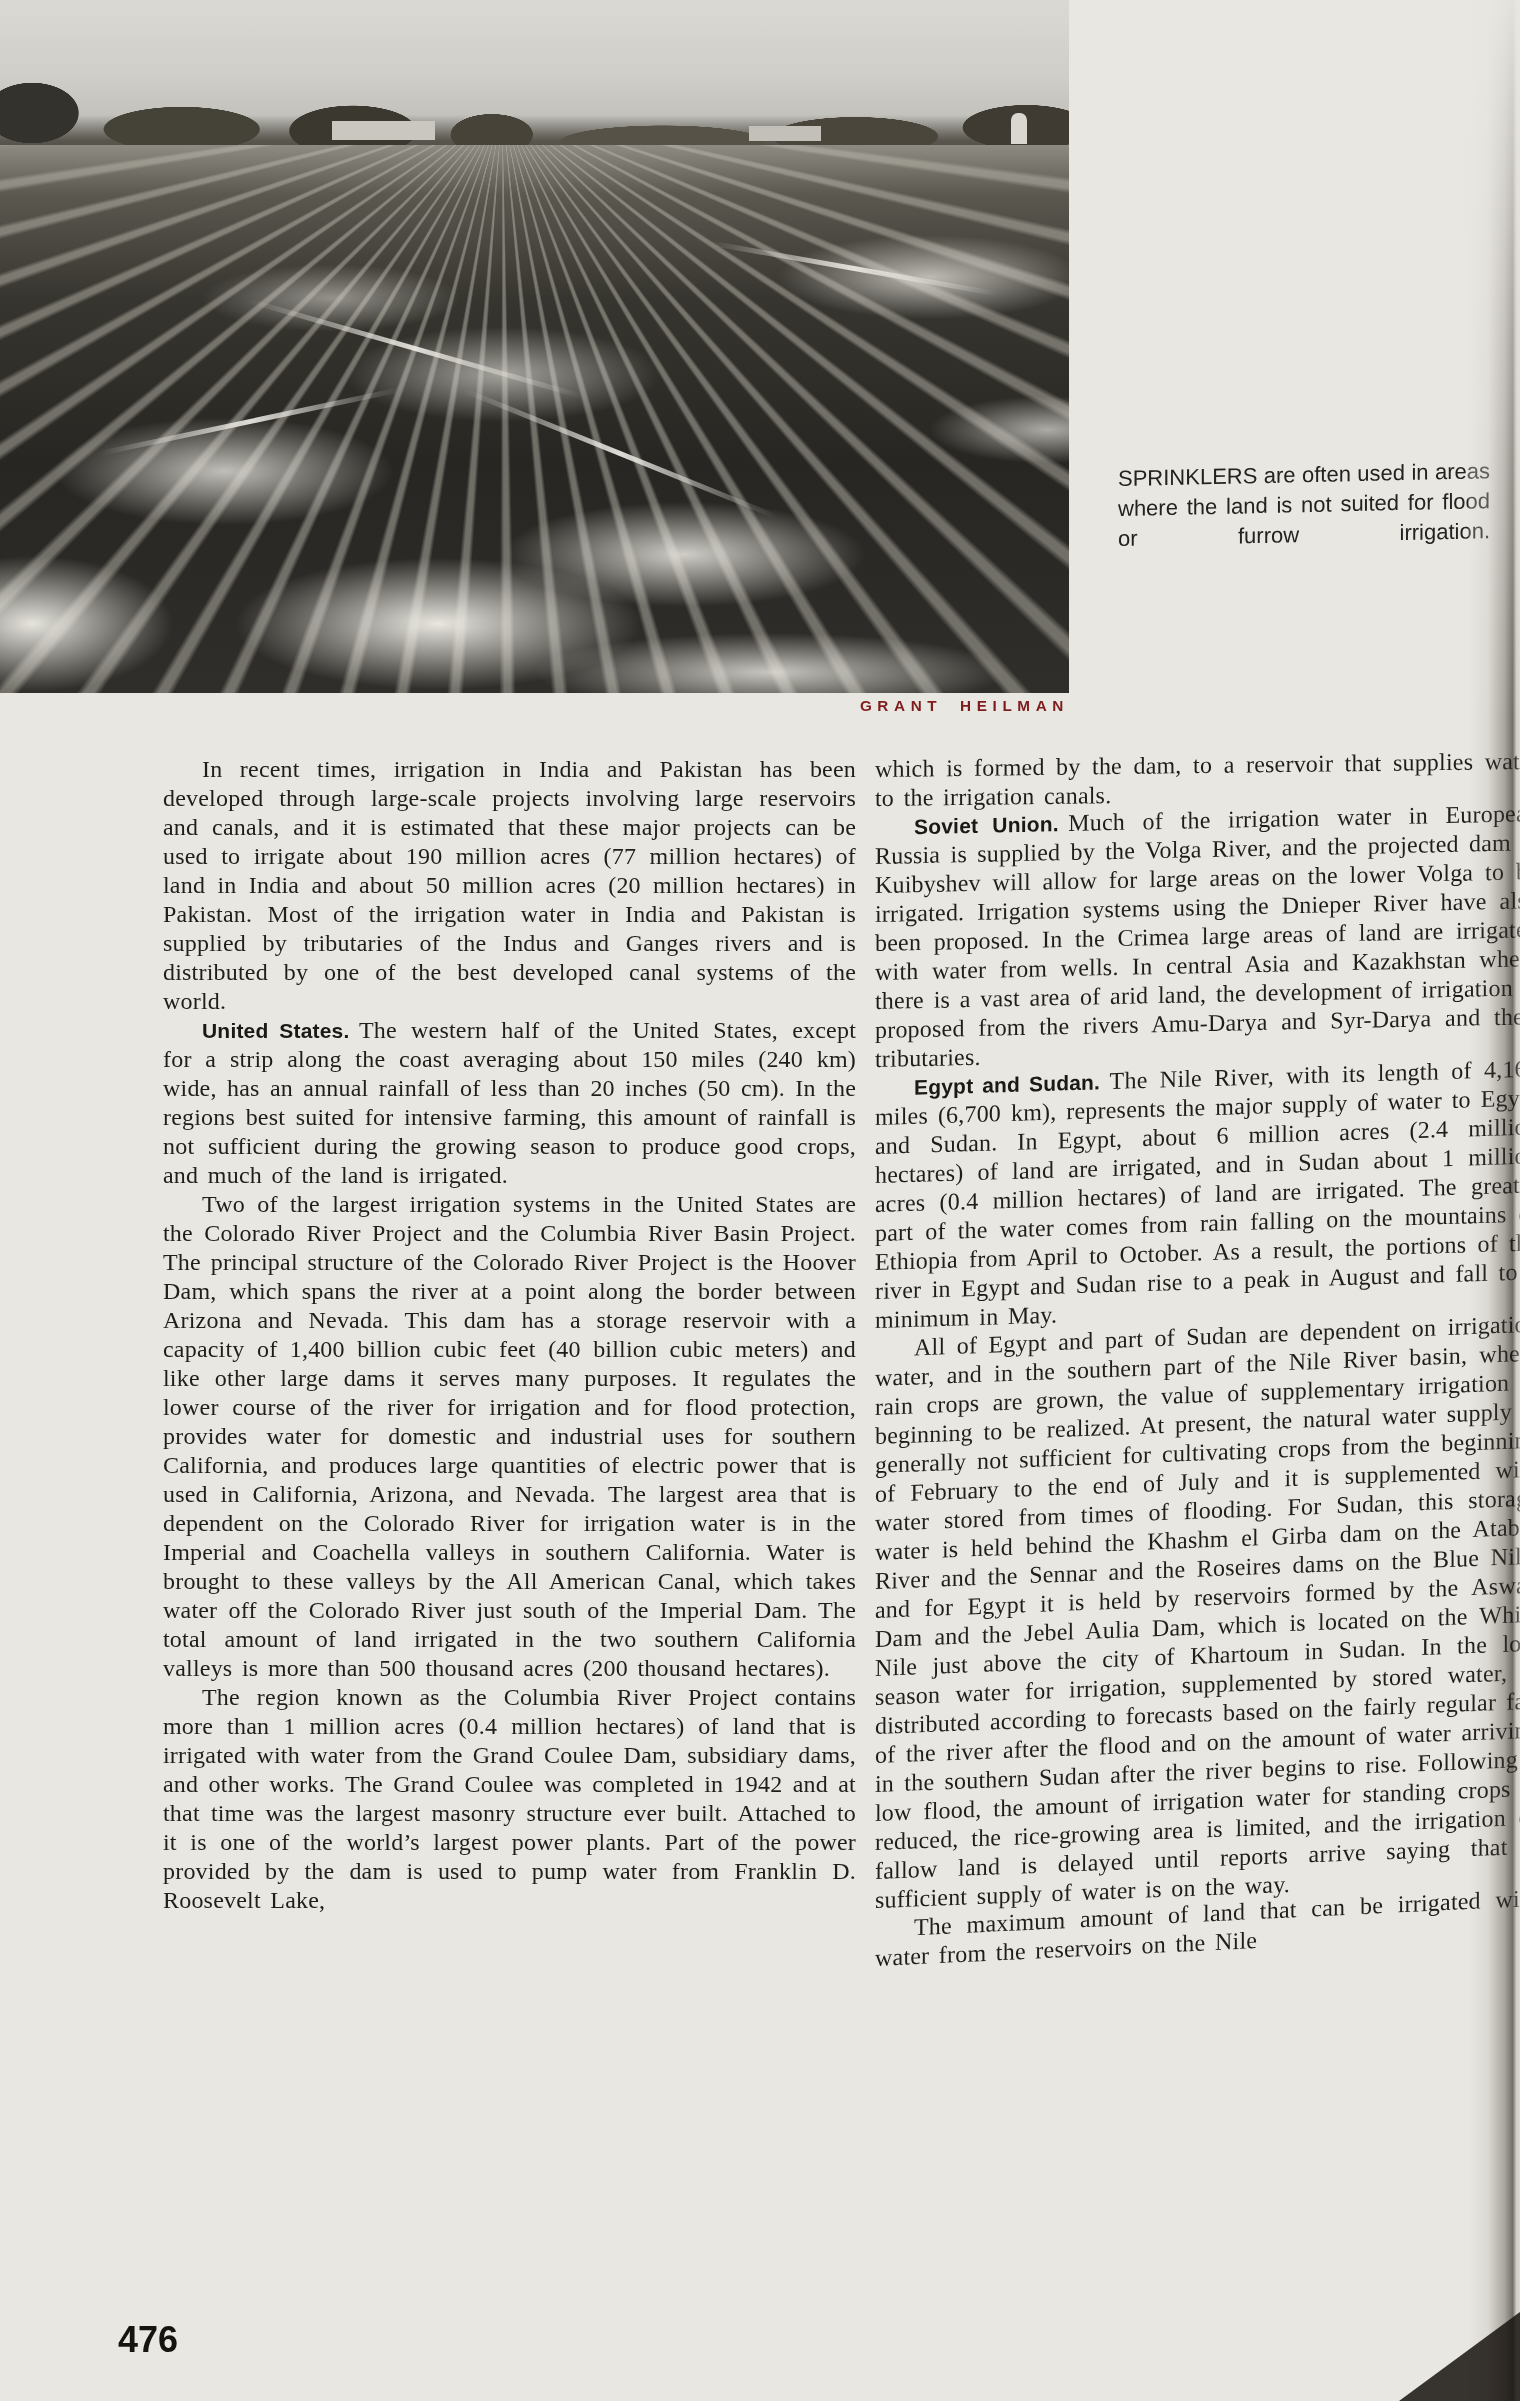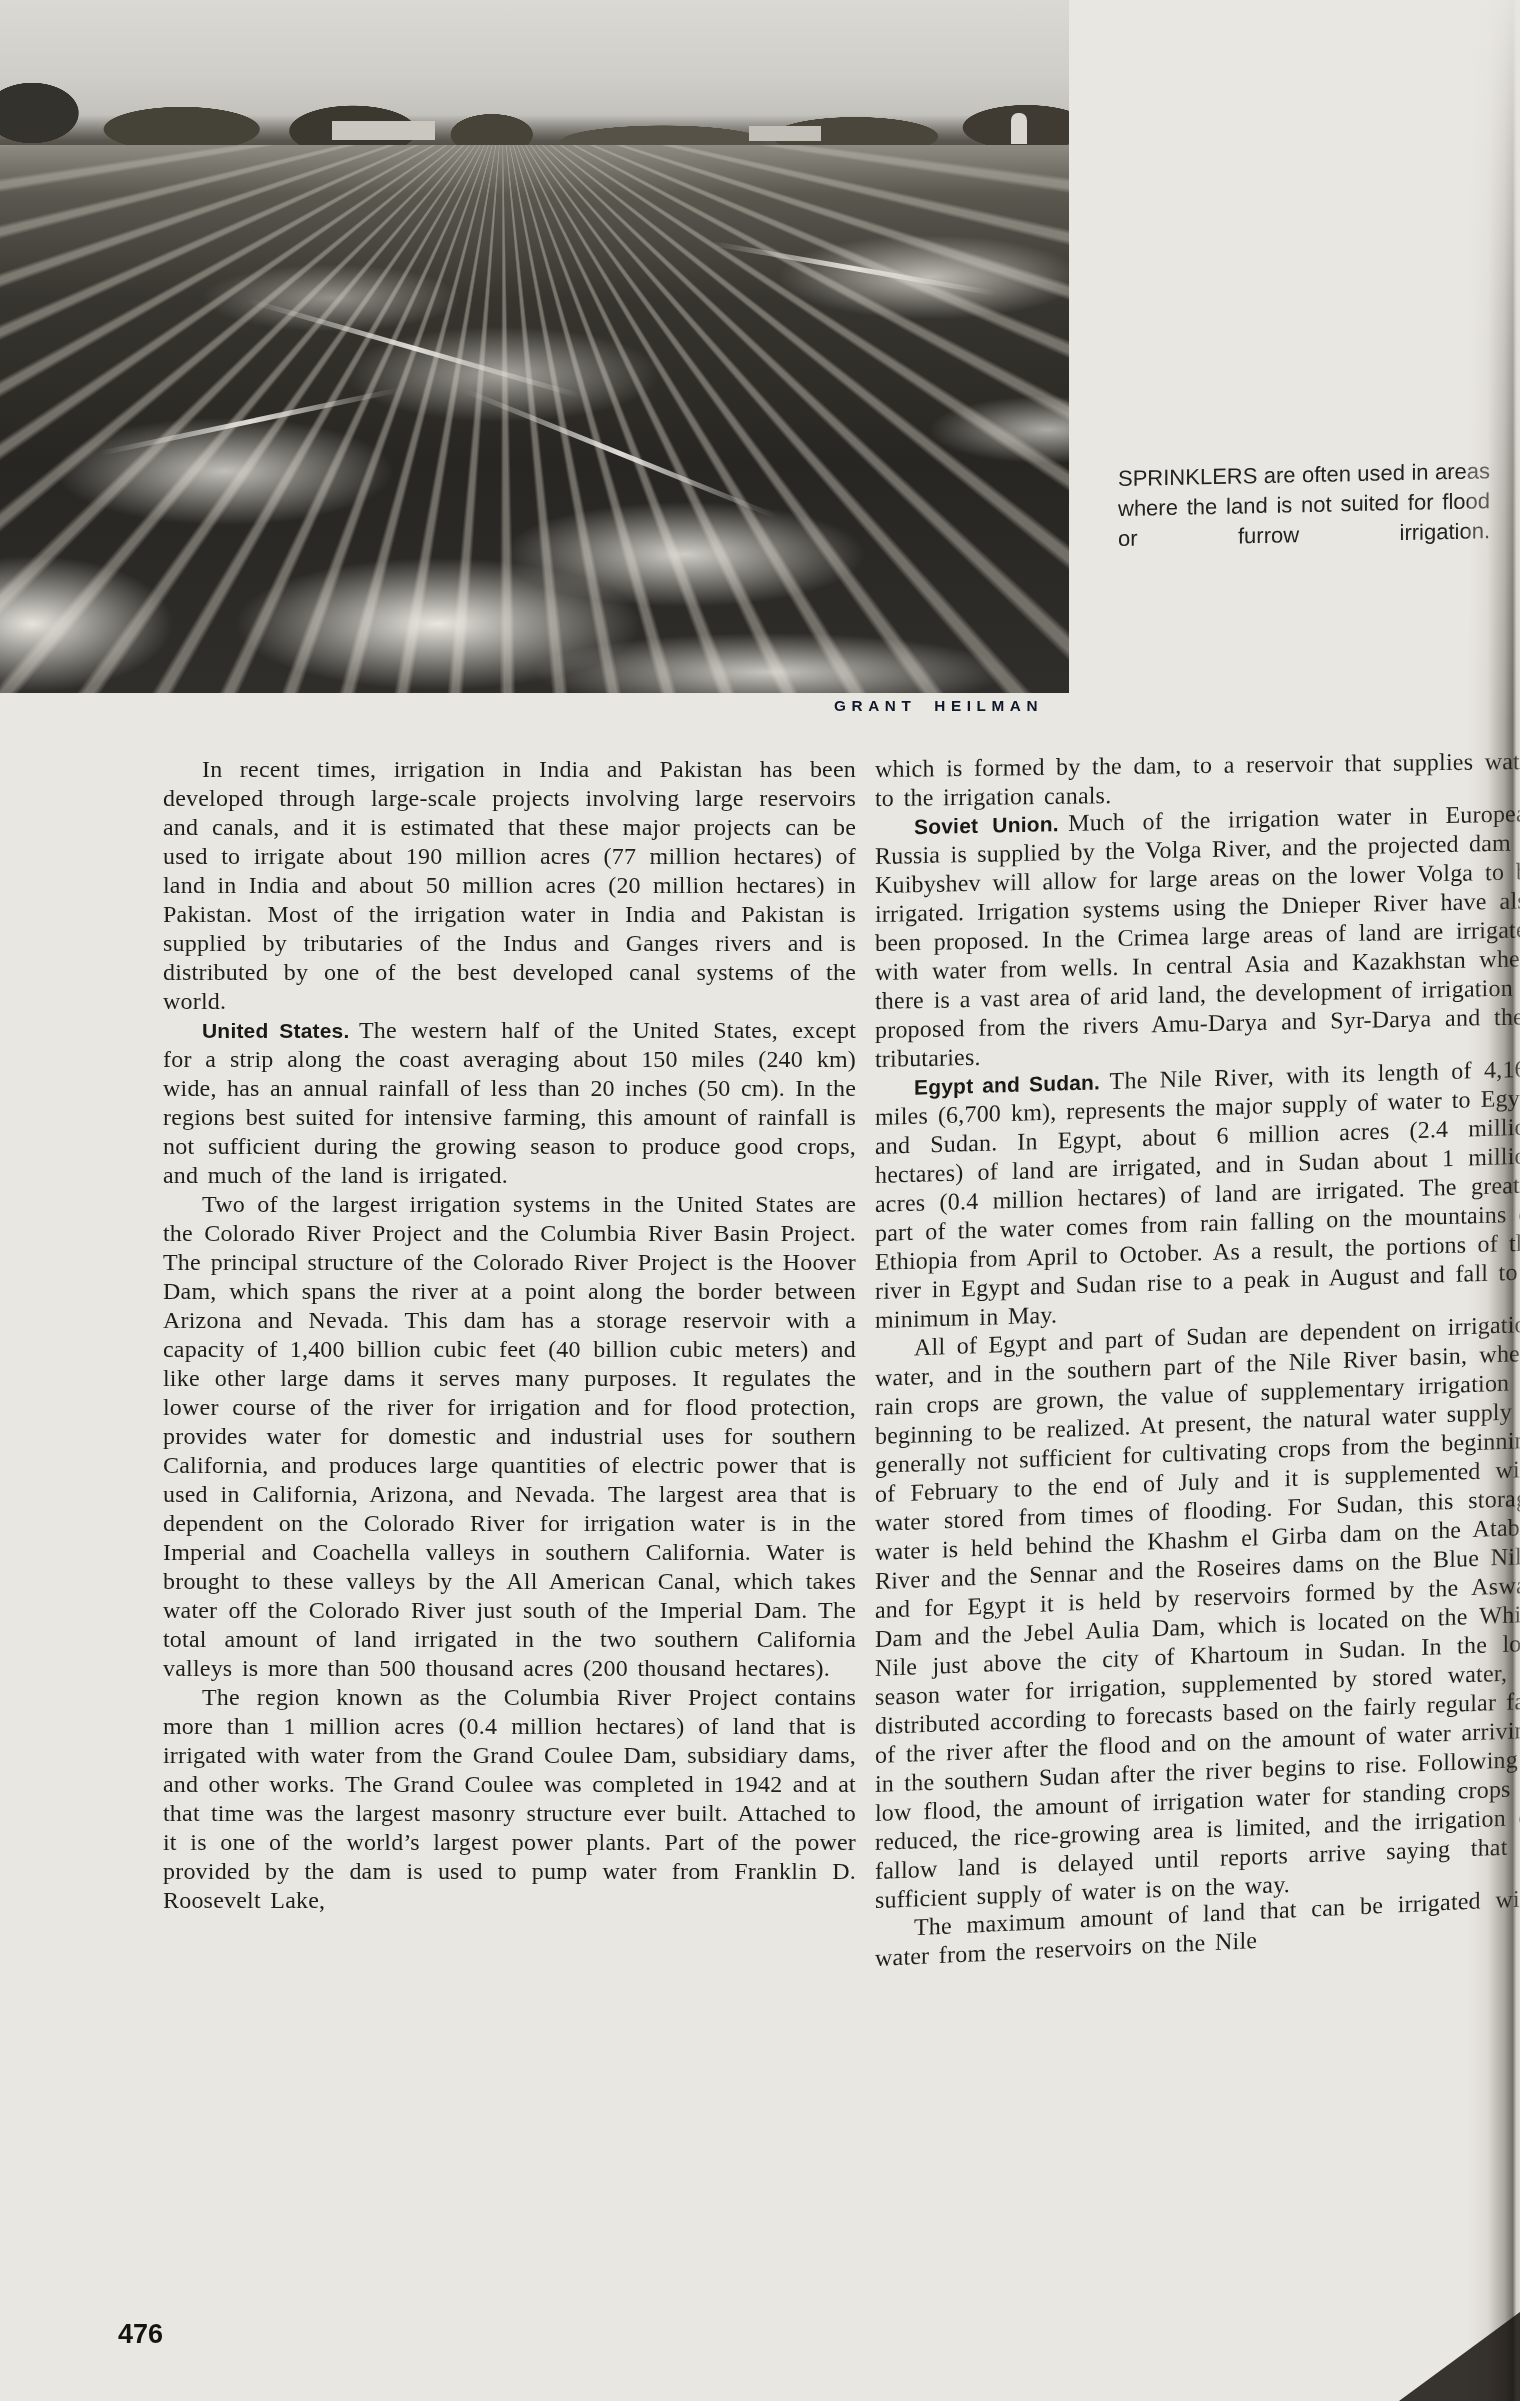--- a/index.html
+++ b/index.html
@@ -51,23 +51,23 @@
   .jet4{left:709px;top:266px;width:290px;transform:rotate(10deg);}
 
   
   .photo-caption{
     position:absolute;left:1118px;top:464px;width:372px;
     font-family:"Liberation Sans",sans-serif;font-size:22px;line-height:30px;
     text-align:justify;text-align-last:justify;color:#242220;
     transform:skewY(-1.2deg);transform-origin:0 0;
   }
   .photo-credit{
-    position:absolute;left:834px;top:697px;width:235px;text-align:left;
+    position:absolute;left:834px;top:697px;width:235px;text-align:right;
     font-family:"Liberation Sans",sans-serif;font-weight:bold;font-size:15.3px;
-    letter-spacing:5.6px;word-spacing:8px;color:#0f172a;
+    letter-spacing:5.6px;word-spacing:8px;color:#7f1d1d;
   }
 
   
   .col{position:absolute;top:755px;margin-left:42px;}
   .col-left{left:121px;width:693px;}
   .col-right{left:833px;width:664px;}
   .para{
     margin:0;text-align:justify;
     font-size:24px;line-height:29px;word-spacing:.14em;letter-spacing:0.2px;
     color:#201e1b;
@@ -75,21 +75,21 @@
   .para.indent{text-indent:39px;}
   .para .lead{
     font-family:"Liberation Sans",sans-serif;font-weight:bold;font-size:21px;
     letter-spacing:0.2px;margin-right:.45em;word-spacing:normal;color:#1b1916;
   }
   .col-right .para{transform-origin:0 50%;}
 
   
   .page-number{
     position:absolute;left:118px;top:2319px;
-    font-family:"Liberation Sans",sans-serif;font-weight:bold;font-size:27px;color:#16140f;
+    font-family:"Liberation Sans",sans-serif;font-weight:bold;font-size:36px;color:#16140f;
   }
 
   
   .gutter{position:absolute;top:0;right:0;bottom:0;width:52px;
     background:
       linear-gradient(to bottom,rgba(233,231,226,.95) 0%,rgba(233,231,226,.45) 14%,rgba(233,231,226,0) 30%),
       linear-gradient(to right,rgba(233,231,226,0) 0%,rgba(104,96,86,.1) 38%,rgba(66,59,51,.38) 70%,rgba(28,23,18,.58) 86%,rgba(148,141,132,.3) 93%,rgba(205,201,194,.45) 100%);}
   .corner-dark{position:absolute;right:0;bottom:0;width:121px;height:89px;
     background:#17130e;clip-path:polygon(100% 0,100% 100%,0 100%);opacity:.85;}
 

